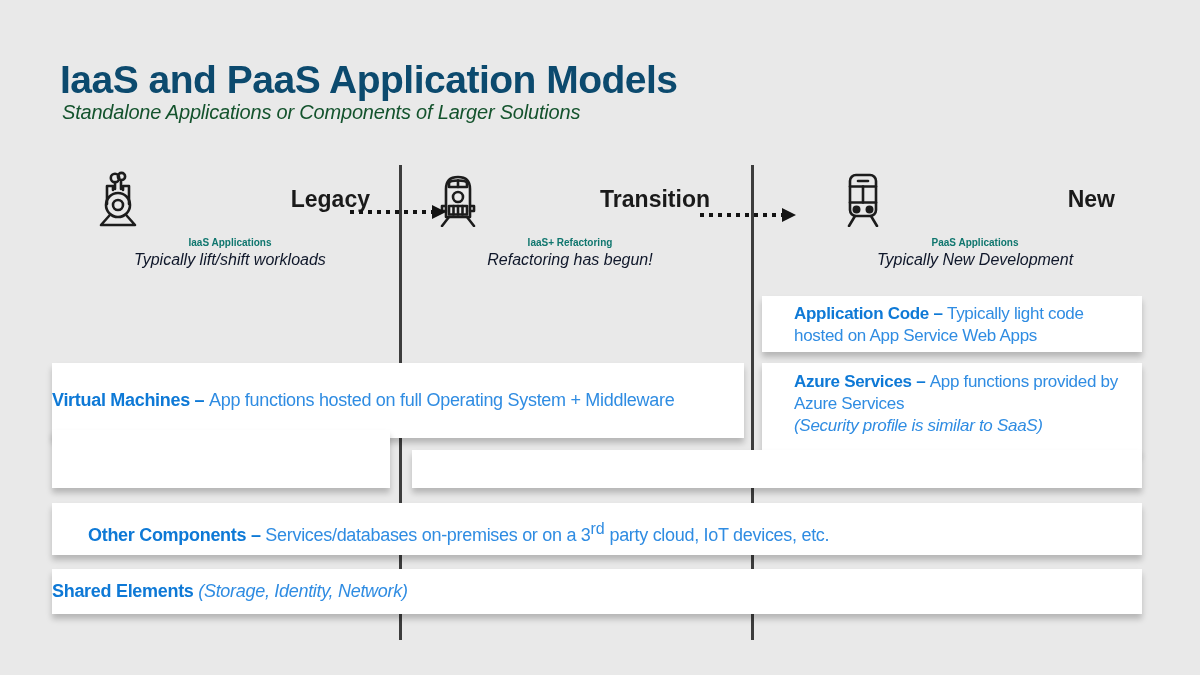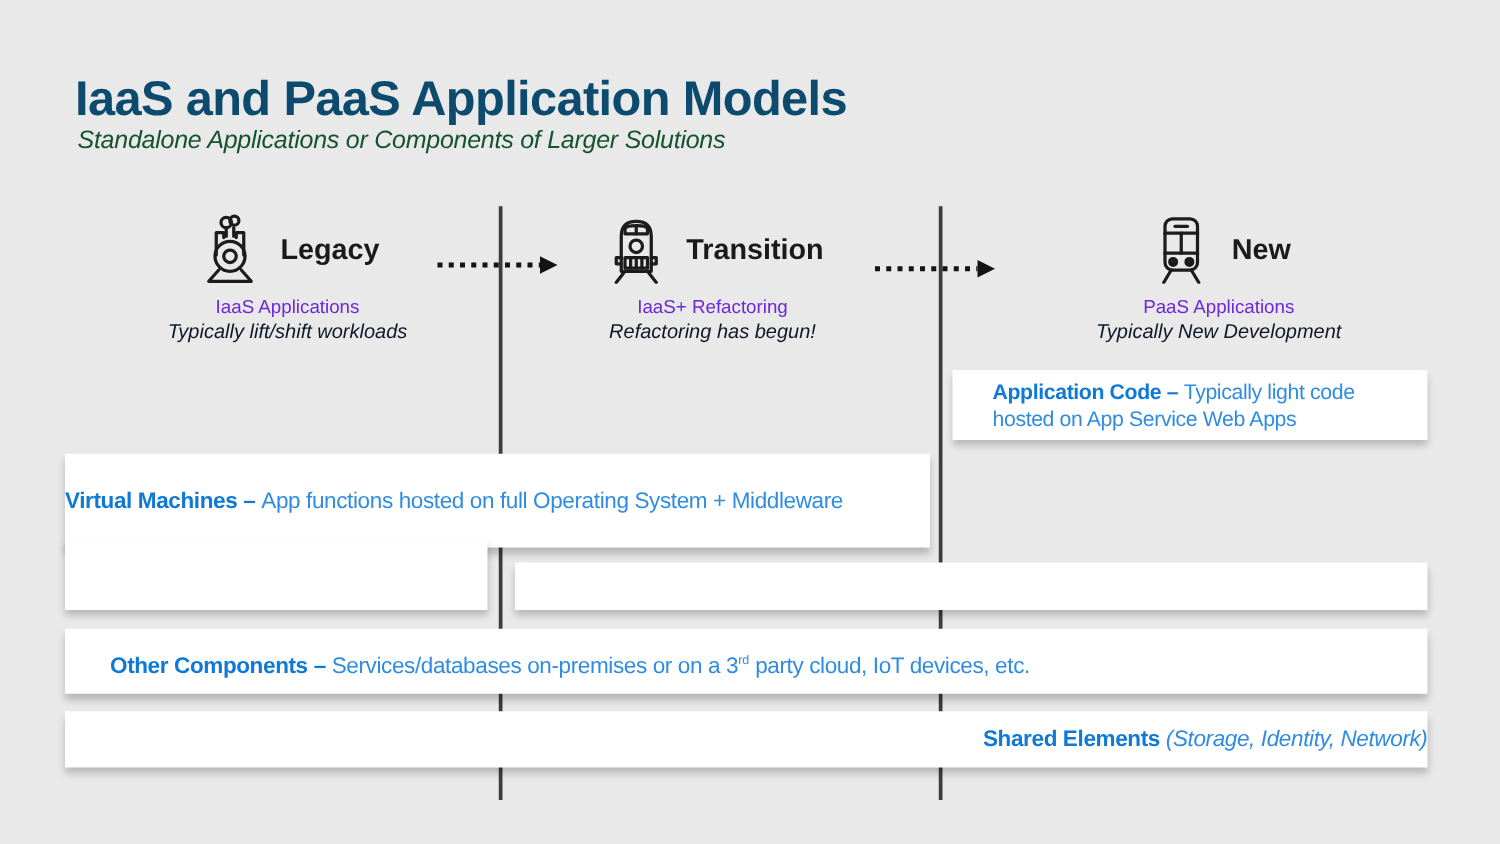--- a/index.html
+++ b/index.html
@@ -27,23 +27,23 @@
   #divider-1 { left:399px; }
   #divider-2 { left:751px; }
 
   .stage {
     position:absolute; top:168px; width:280px; text-align:center; z-index:1;
     color:#1a1a1a;
   }
   #stage-legacy { left:90px; }
   #stage-transition { left:430px; }
   #stage-new { left:835px; }
-  .stage-head { display:flex; align-items:center; justify-content:center; gap:12px; height:62px; }
+  .stage-head { display:flex; align-items:center; justify-content:space-between; gap:12px; height:62px; }
   .stage-label { font-size:23px; font-weight:700; }
-  .stage-apptype { font-size:15px; font-weight:400; margin-top:7px; color:#6d28d9; }
+  .stage-apptype { font-size:10px; font-weight:700; margin-top:7px; color:#0f766e; }
   .stage-desc { font-size:16px; font-style:italic; margin-top:3px; color:#0f172a; }
 
   .arrow { position:absolute; z-index:2; }
   #arrow-1 { left:348px; top:203px; }
   #arrow-2 { left:698px; top:206px; }
 
   .box {
     position:absolute; background:#ffffff; z-index:2;
     box-shadow: 0 5px 6px rgba(0,0,0,0.22);
     color:#2f8ce2; font-size:18px; letter-spacing:-0.3px;
@@ -51,25 +51,25 @@
   .box .label { font-weight:700; color:#0e79d6; }
   .single { white-space:nowrap; }
 
   #box-app-left   { left:52px;  top:297px; width:692px;  height:55px; line-height:55px; padding-left:36px; }
   #box-app-right  { left:762px; top:296px; width:380px;  height:56px; padding:7px 12px 0 32px; font-size:17px; line-height:22px; }
   #box-vm         { left:52px;  top:363px; width:692px;  height:75px; line-height:75px; }
   #box-vm-ext     { left:52px;  top:430px; width:338px;  height:58px; }
   #box-azure      { left:762px; top:363px; width:380px;  height:90px; padding:8px 12px 0 32px; font-size:17px; line-height:22px; }
   #box-middle     { left:412px; top:450px; width:730px;  height:38px; }
   #box-other      { left:52px;  top:503px; width:1090px; height:52px; line-height:52px; padding-left:36px; }
-  #box-shared     { left:52px;  top:569px; width:1090px; height:45px; line-height:45px; text-align:right; }
+  #box-shared     { left:52px;  top:569px; width:1090px; height:45px; line-height:45px; text-align:left; }
 
   .note { font-style:italic; }
   #box-azure .note { display:block; }
-  sup { font-size:10px; letter-spacing:0; }
+  sup { font-size:16px; letter-spacing:0; }
 
   .icon svg { display:block; }
 </style>
 </head>
 <body>
 
 <div id="slide">
 
   <div class="title">IaaS and PaaS Application Models</div>
   <div class="subtitle">Standalone Applications or Components of Larger Solutions</div>
@@ -157,20 +157,24 @@
 
   <div class="box" id="box-app-right">
     <span class="label">Application Code – </span><span>Typically light code hosted on App Service Web Apps</span>
   </div>
 
   <div class="box single" id="box-vm">
     <span class="label">Virtual Machines – </span><span>App functions hosted on full Operating System + Middleware</span>
   </div>
   <div class="box" id="box-vm-ext"></div>
 
+  <div class="box" id="box-azure">
+    <span class="label">Azure Services – </span><span>App functions provided by Azure Services</span>
+    <span class="note">(Security profile is similar to SaaS)</span>
+  </div>
 
   <div class="box" id="box-middle"></div>
 
   <div class="box single" id="box-other">
     <span class="label">Other Components – </span><span>Services/databases on-premises or on a 3</span><sup>rd</sup><span> party cloud, IoT devices, etc.</span>
   </div>
 
   <div class="box single" id="box-shared">
     <span class="label">Shared Elements </span><span class="note">(Storage, Identity, Network)</span>
   </div>

